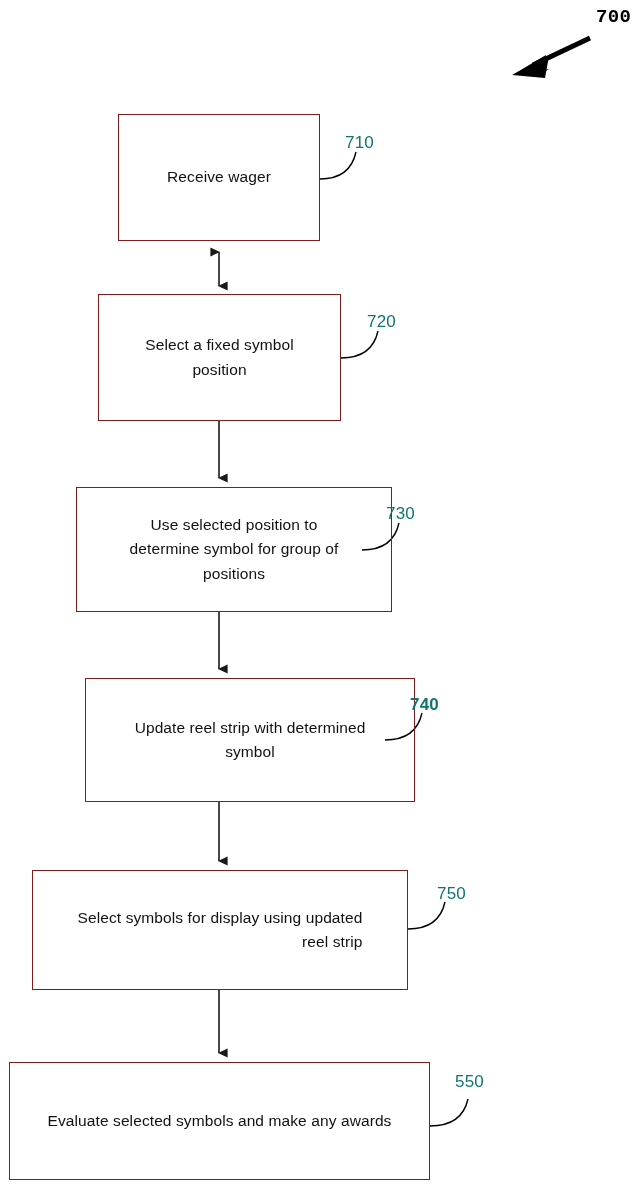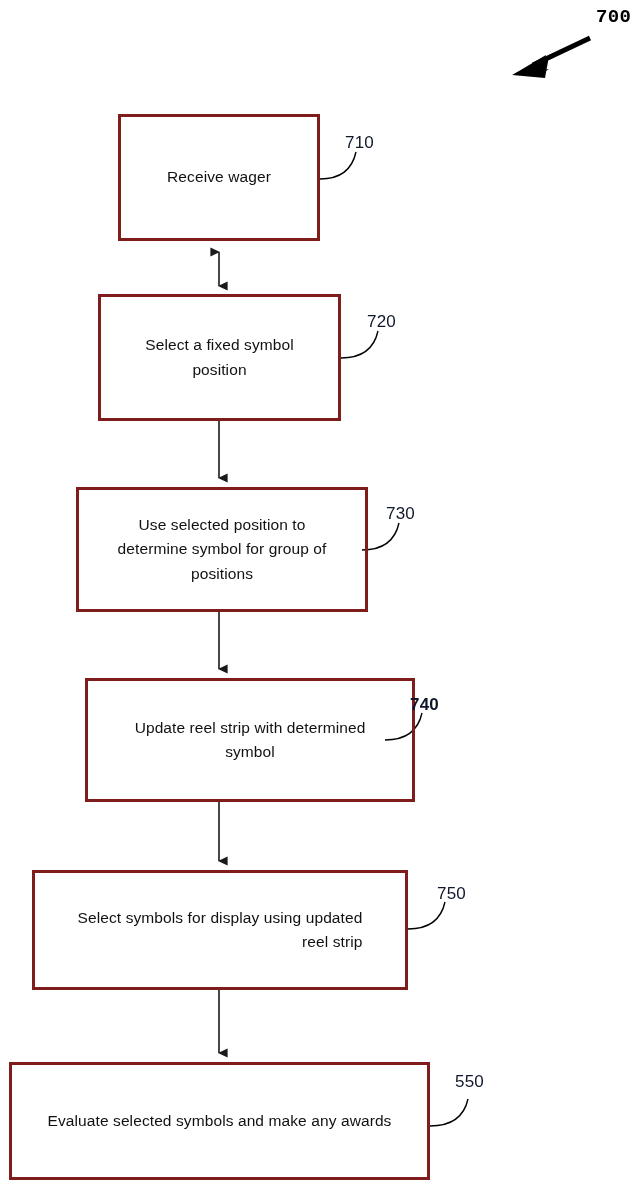--- a/index.html
+++ b/index.html
@@ -22,41 +22,41 @@
   #figure-svg {
     position: absolute;
     left: 0;
     top: 0;
     width: 638px;
     height: 1200px;
   }
   .node-box {
     position: absolute;
     box-sizing: border-box;
-    border: 3px solid #7f1d1d;
+    border: 1px solid #7f1d1d;
     background: transparent;
     display: flex;
     align-items: center;
     justify-content: center;
     text-align: center;
   }
   .node-label {
     font-family: "Liberation Sans", sans-serif;
     font-size: 15.5px;
     line-height: 1.55;
     color: #111111;
     letter-spacing: 0.1px;
     padding: 0 10px;
     white-space: pre-line;
   }
   .ref-number {
     position: absolute;
     font-family: "Liberation Sans", sans-serif;
     font-size: 17px;
-    color: #0f172a;
+    color: #0f766e;
     letter-spacing: 0.2px;
     white-space: nowrap;
   }
   .fig-number {
     position: absolute;
     font-family: Liberation Mono, monospace;
     font-size: 19px;
     font-weight: bold;
     color: #000000;
     letter-spacing: 0.3px;
@@ -128,21 +128,21 @@
 
   <div class="node-box" style="left:118px; top:114px; width:202px; height:127px;">
     <span class="node-label">Receive wager</span>
   </div>
 
   <div class="node-box" style="left:98px; top:294px; width:243px; height:127px;">
     <span class="node-label">Select a fixed symbol
 position</span>
   </div>
 
-  <div class="node-box" style="left:76px; top:487px; width:292px; height:125px;">
+  <div class="node-box" style="left:76px; top:487px; width:316px; height:125px;">
     <span class="node-label">Use selected position to
 determine symbol for group of
 positions</span>
   </div>
 
   <div class="node-box" style="left:55px; top:678px; width:330px; height:124px;margin-left:30px;">
     <span class="node-label">Update reel strip with determined
 symbol</span>
   </div>
 

